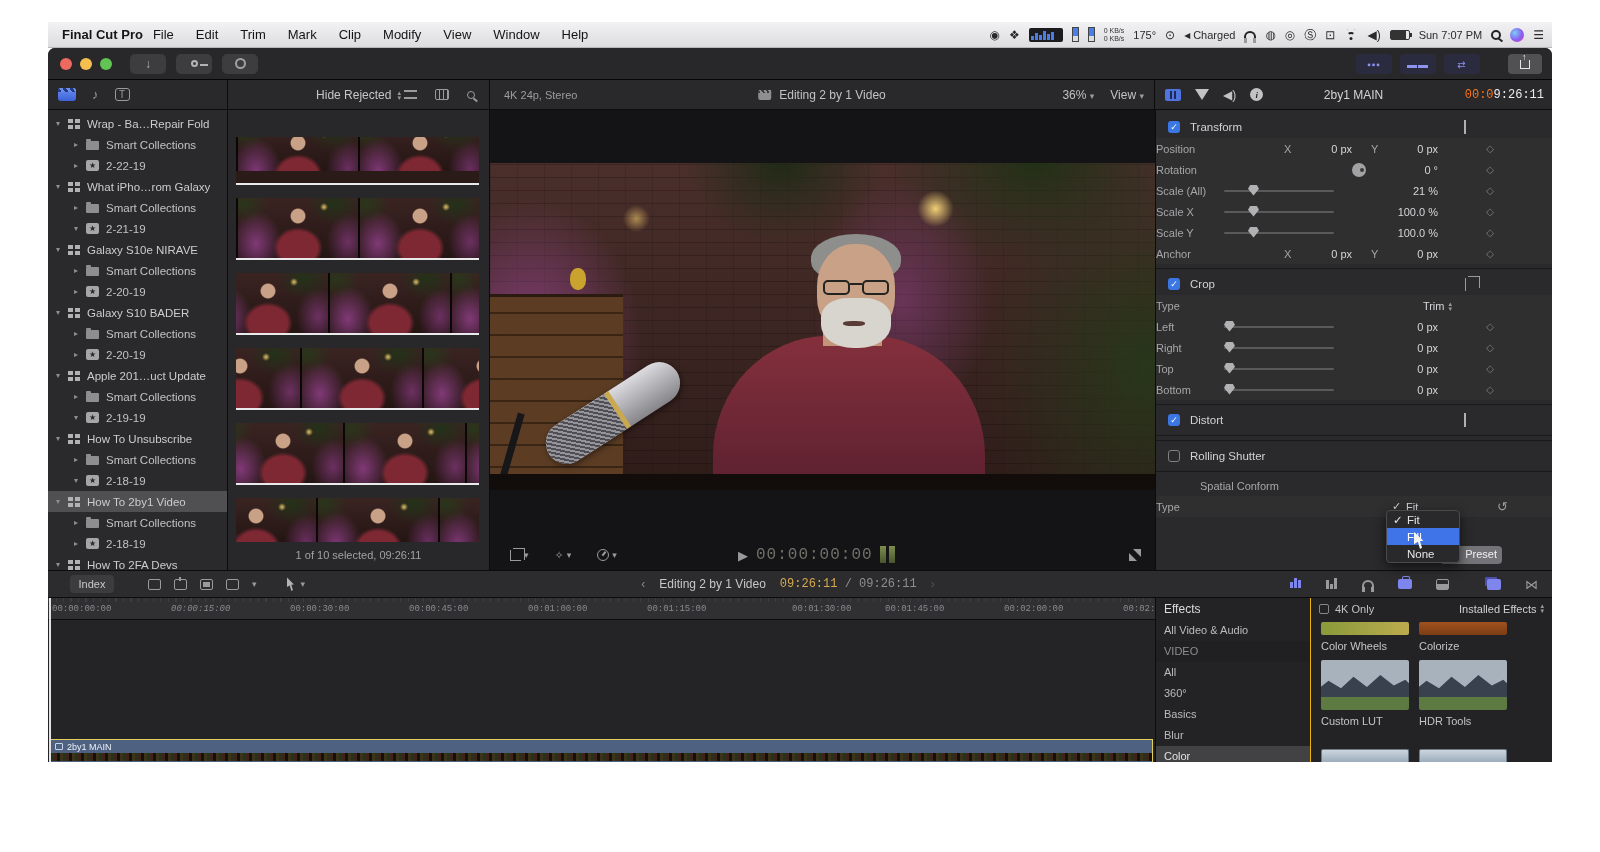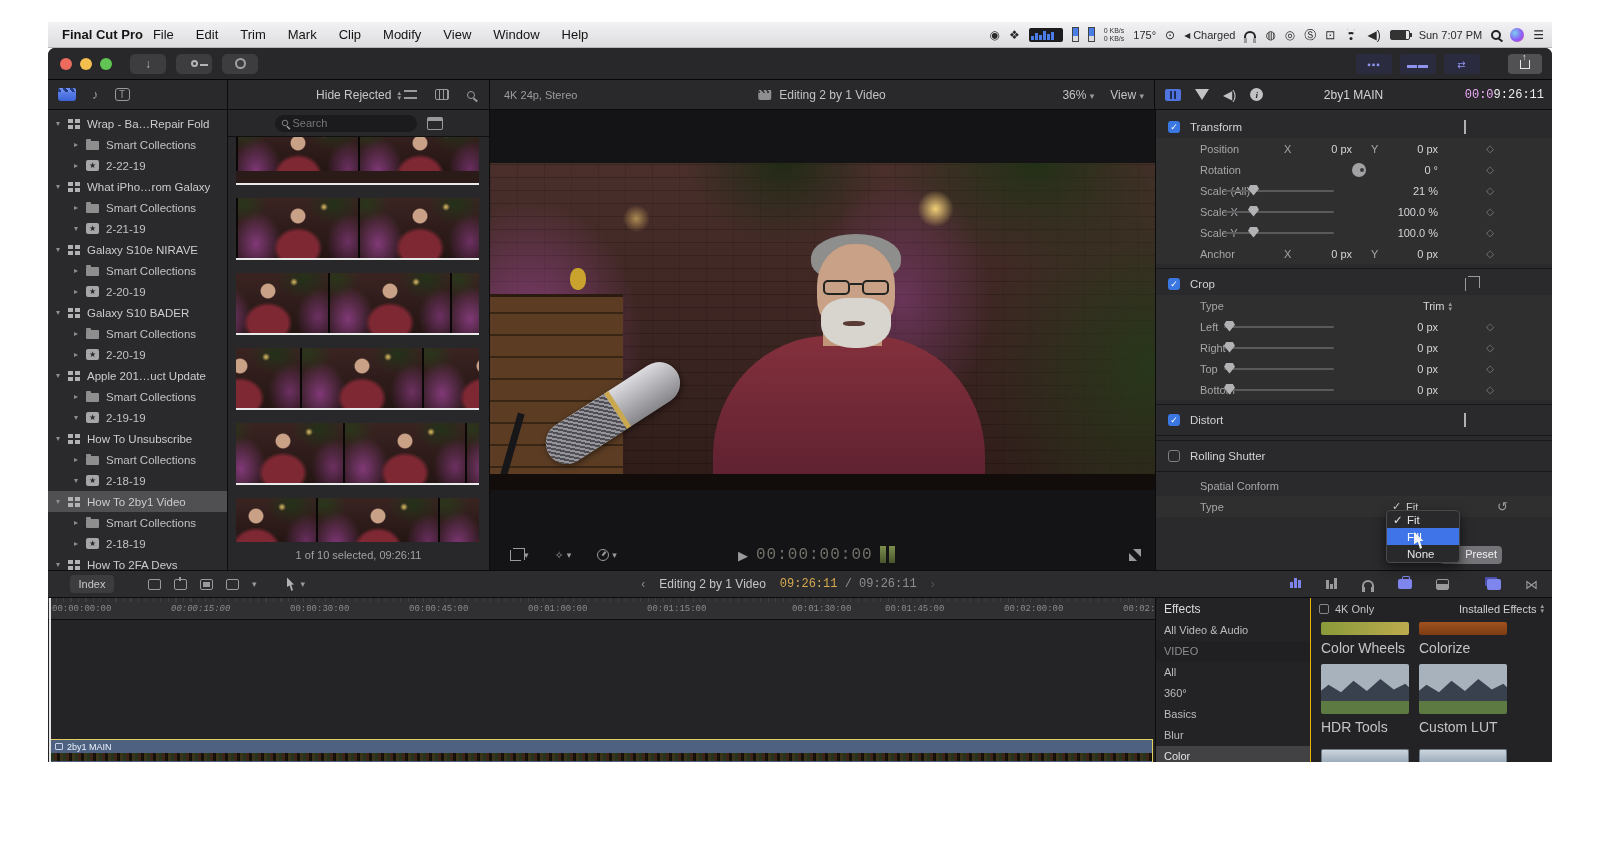--- a/index.html
+++ b/index.html
@@ -67,21 +67,21 @@
   .mini-clap::before { content:""; position:absolute; top:0; left:0; right:0; height:3px; background:repeating-linear-gradient(60deg,#3a3a3c 0 2px,#8e8e90 2px 4px); }
   .vh-right { position:absolute; right:10px; display:flex; gap:16px; color:#c2c2c4; font-size:12px; }
   .ih-icons { display:flex; gap:14px; align-items:center; padding-left:10px; }
   .ic-vid { width:16px; height:12px; background:#4f74e0; border-radius:2px; display:flex; align-items:center; justify-content:center; }
   .ic-vid i { width:2px; height:8px; background:#1d2a56; margin:0 1px; }
   .ic-tri { width:0; height:0; border-left:7px solid transparent; border-right:7px solid transparent; border-top:11px solid #c2c2c4; }
   .ic-spk { color:#c2c2c4; font-size:12px; }
   .ic-info { width:13px; height:13px; border-radius:50%; background:#c2c2c4; color:#28282a; font-size:9px; font-weight:bold; display:flex; align-items:center; justify-content:center; font-family:"Liberation Serif", serif; font-style:italic; }
   .ih-title { position:absolute; left:50%; transform:translateX(-50%); color:#d4d4d6; font-size:12px; }
   .ih-tc { position:absolute; right:8px; font-family:"Liberation Mono", monospace; font-size:12px; }
-  .ih-tc .dim { color:#f0abfc; } .ih-tc .lit { color:#ececee; }
+  .ih-tc .dim { color:#f97316; } .ih-tc .lit { color:#ececee; }
 
   
   .sidebar { position:absolute; left:0; top:62px; width:180px; height:460px; background:#2a2a2c; border-right:1px solid #0c0c0c; overflow:hidden; }
   .side-list { padding-top:3px; }
   .s-item { height:21px; display:flex; align-items:center; font-size:11.5px; color:#cccccf; padding-left:8px; white-space:nowrap; }
   .s-item.folder, .s-item.event { padding-left:26px; color:#c2c2c4; }
   .s-item.selected { background:#505053; }
   .s-item .disc { width:12px; color:#8e8e90; font-size:8px; }
   .s-item .disc::before { content:"▸"; }
   .s-item.open .disc::before { content:"▾"; }
@@ -167,21 +167,21 @@
   .fs-ic::before, .fs-ic::after { content:""; position:absolute; width:0; height:0; border:4px solid transparent; }
   .fs-ic::before { left:0; bottom:0; border-left-color:#9a9a9c; border-bottom-color:#9a9a9c; }
   .fs-ic::after { right:0; top:0; border-right-color:#9a9a9c; border-top-color:#9a9a9c; }
 
   
   .inspector { position:absolute; left:1107px; top:62px; width:397px; height:460px; background:#2a2a2c; border-left:1px solid #0c0c0c; padding-top:6px; }
   .i-row { position:relative; height:21px; display:flex; align-items:center; }
   .i-row.param { background:rgba(255,255,255,.025); }
   .i-sec { height:22px; }
   .i-sec .lbl { color:#d2d2d4; margin-left:10px; font-size:11.5px; }
-  .i-row.param .lbl { margin-left:44px; color:#a6a6a8; }
+  .i-row.param .lbl { color:#a6a6a8; }
   .cb { width:12px; height:12px; border-radius:3px; margin-left:12px; flex:none; }
   .cb.on { background:#3b77e3; color:#fff; font-size:9px; line-height:12px; text-align:center; }
   .cb.on::before { content:"✓"; }
   .cb.off { border:1px solid #808082; }
   .sec-ic { position:absolute; right:86px; }
   .icon-rect { width:13px; height:10px; border:1.5px solid #b0b0b2; }
   .icon-skew { width:14px; height:9px; border:1.5px solid #b0b0b2; transform:skewX(-22deg); }
   .xy-lab { position:absolute; color:#a6a6a8; } .xy-val { position:absolute; text-align:right; color:#d6d6d8; }
   .xl { left:128px; } .xv { width:60px; right:200px; } .yl { left:215px; } .yv { width:60px; right:114px; }
   .v1 { position:absolute; right:114px; color:#d6d6d8; }
@@ -260,21 +260,21 @@
   .fx-inst { margin-left:auto; color:#d0d0d2; display:flex; }
   .fx-grid { display:grid; grid-template-columns:88px 88px; column-gap:10px; row-gap:0; padding:2px 0 0 10px; }
   .fx-card { margin-bottom:8px; }
   .fx-thumb { width:88px; border-radius:2px; position:relative; overflow:hidden; }
   .fx-card.sliver-green .fx-thumb { height:13px; background:linear-gradient(90deg,#8a9a3a,#bcab4e); }
   .fx-card.sliver-orange .fx-thumb { height:13px; background:linear-gradient(#a0521e,#7c3c14); }
   .fx-card.mountain .fx-thumb { height:50px; background:linear-gradient(#a8b2bc 0 58%, #5d7a42 58% 100%); }
   .fx-card .mtn { display:none; }
   .fx-card.mountain .mtn { display:block; position:absolute; left:-4px; right:-4px; top:26%; height:48%; background:#39414e;
     clip-path:polygon(0 70%, 12% 32%, 25% 64%, 38% 16%, 52% 58%, 66% 8%, 80% 52%, 92% 28%, 100% 58%, 100% 100%, 0 100%); }
-  .fx-name { color:#c4c4c6; font-size:14px; margin-top:5px; }
+  .fx-name { color:#c4c4c6; font-size:11px; margin-top:5px; }
   .fx-cutrow { position:absolute; left:10px; bottom:0; display:flex; gap:10px; }
   .fx-cut { width:88px; height:13px; background:linear-gradient(#ccd5dd,#9cadbd); border-radius:2px 2px 0 0; border:1px solid #6e7a86; border-bottom:none; }
 
   .dim9 { font-size:9px; color:#9a9a9c; }
 </style>
 </head>
 <body>
 
 <div class="desktop">
 
@@ -529,27 +529,20 @@
 
           <div class="s-item library open">
             <span class="disc"></span>
             <span class="ic"></span>
             <span>How To 2FA Devs</span>
           </div>
         </div>
     </div>
 
     <div class="browser">
-      <div class="search-row">
-        <span class="search-box">
-          <span class="ic-mag" style="transform:scale(.8)"></span>
-          <input placeholder="Search" style="">
-        </span>
-        <span class="filter-btn"></span>
-      </div>
       <div class="strips">
         <div class="strip h-top" style="background-position-y:-12px"></div>
         <div class="strip h-full"></div>
         <div class="strip h-full" style="background-position-x:-30px"></div>
         <div class="strip h-full" style="background-position-x:-58px"></div>
         <div class="strip h-full" style="background-position-x:-15px"></div>
         <div class="strip h-cut" style="background-position-x:-42px"></div>
       </div>
       <div class="b-status">1 of 10 selected, 09:26:11</div>
     </div>
@@ -816,28 +809,28 @@
 
             <div class="fx-card sliver-orange">
               <div class="fx-thumb"></div>
               <div class="fx-name">Colorize</div>
             </div>
 
             <div class="fx-card mountain">
               <div class="fx-thumb">
                 <div class="mtn"></div>
               </div>
-              <div class="fx-name">HDR Tools</div>
+              <div class="fx-name">Custom LUT</div>
             </div>
 
             <div class="fx-card mountain">
               <div class="fx-thumb">
                 <div class="mtn"></div>
               </div>
-              <div class="fx-name">Custom LUT</div>
+              <div class="fx-name">HDR Tools</div>
             </div>
           </div>
         <div class="fx-cutrow">
           <div class="fx-cut"></div>
           <div class="fx-cut"></div>
         </div>
       </div>
     </div>
 
     <div class="preset-btn">Preset</div>

